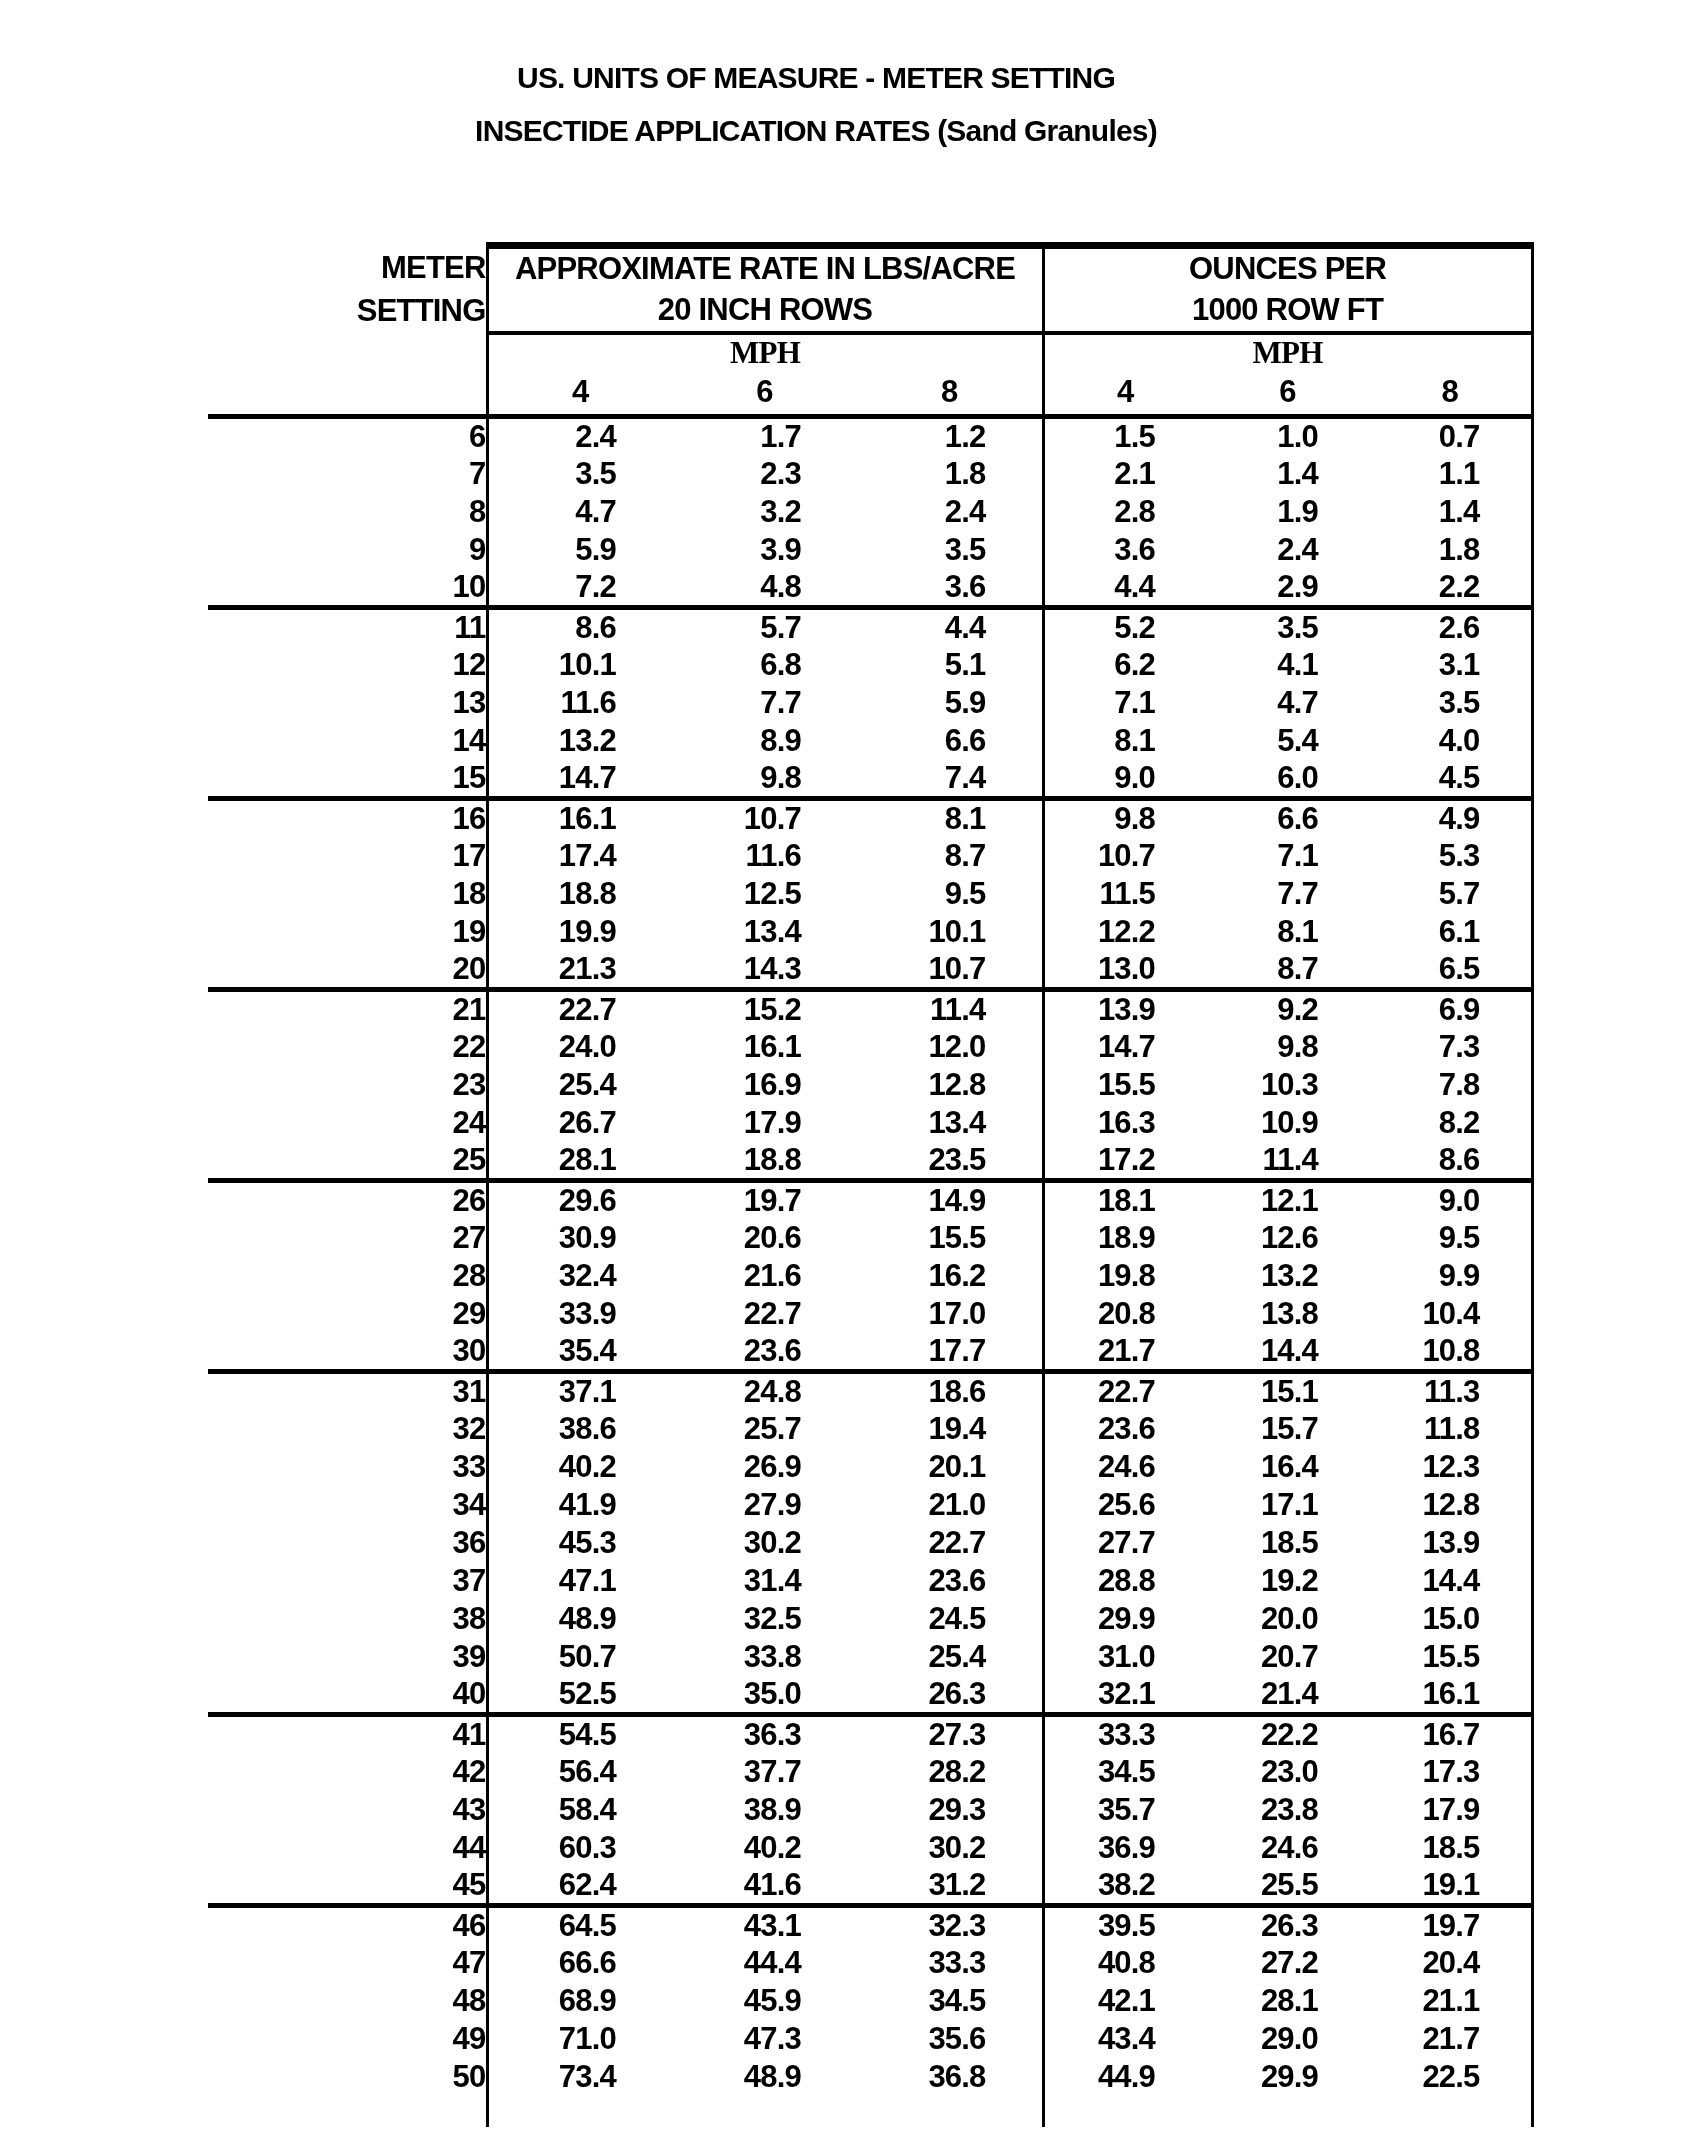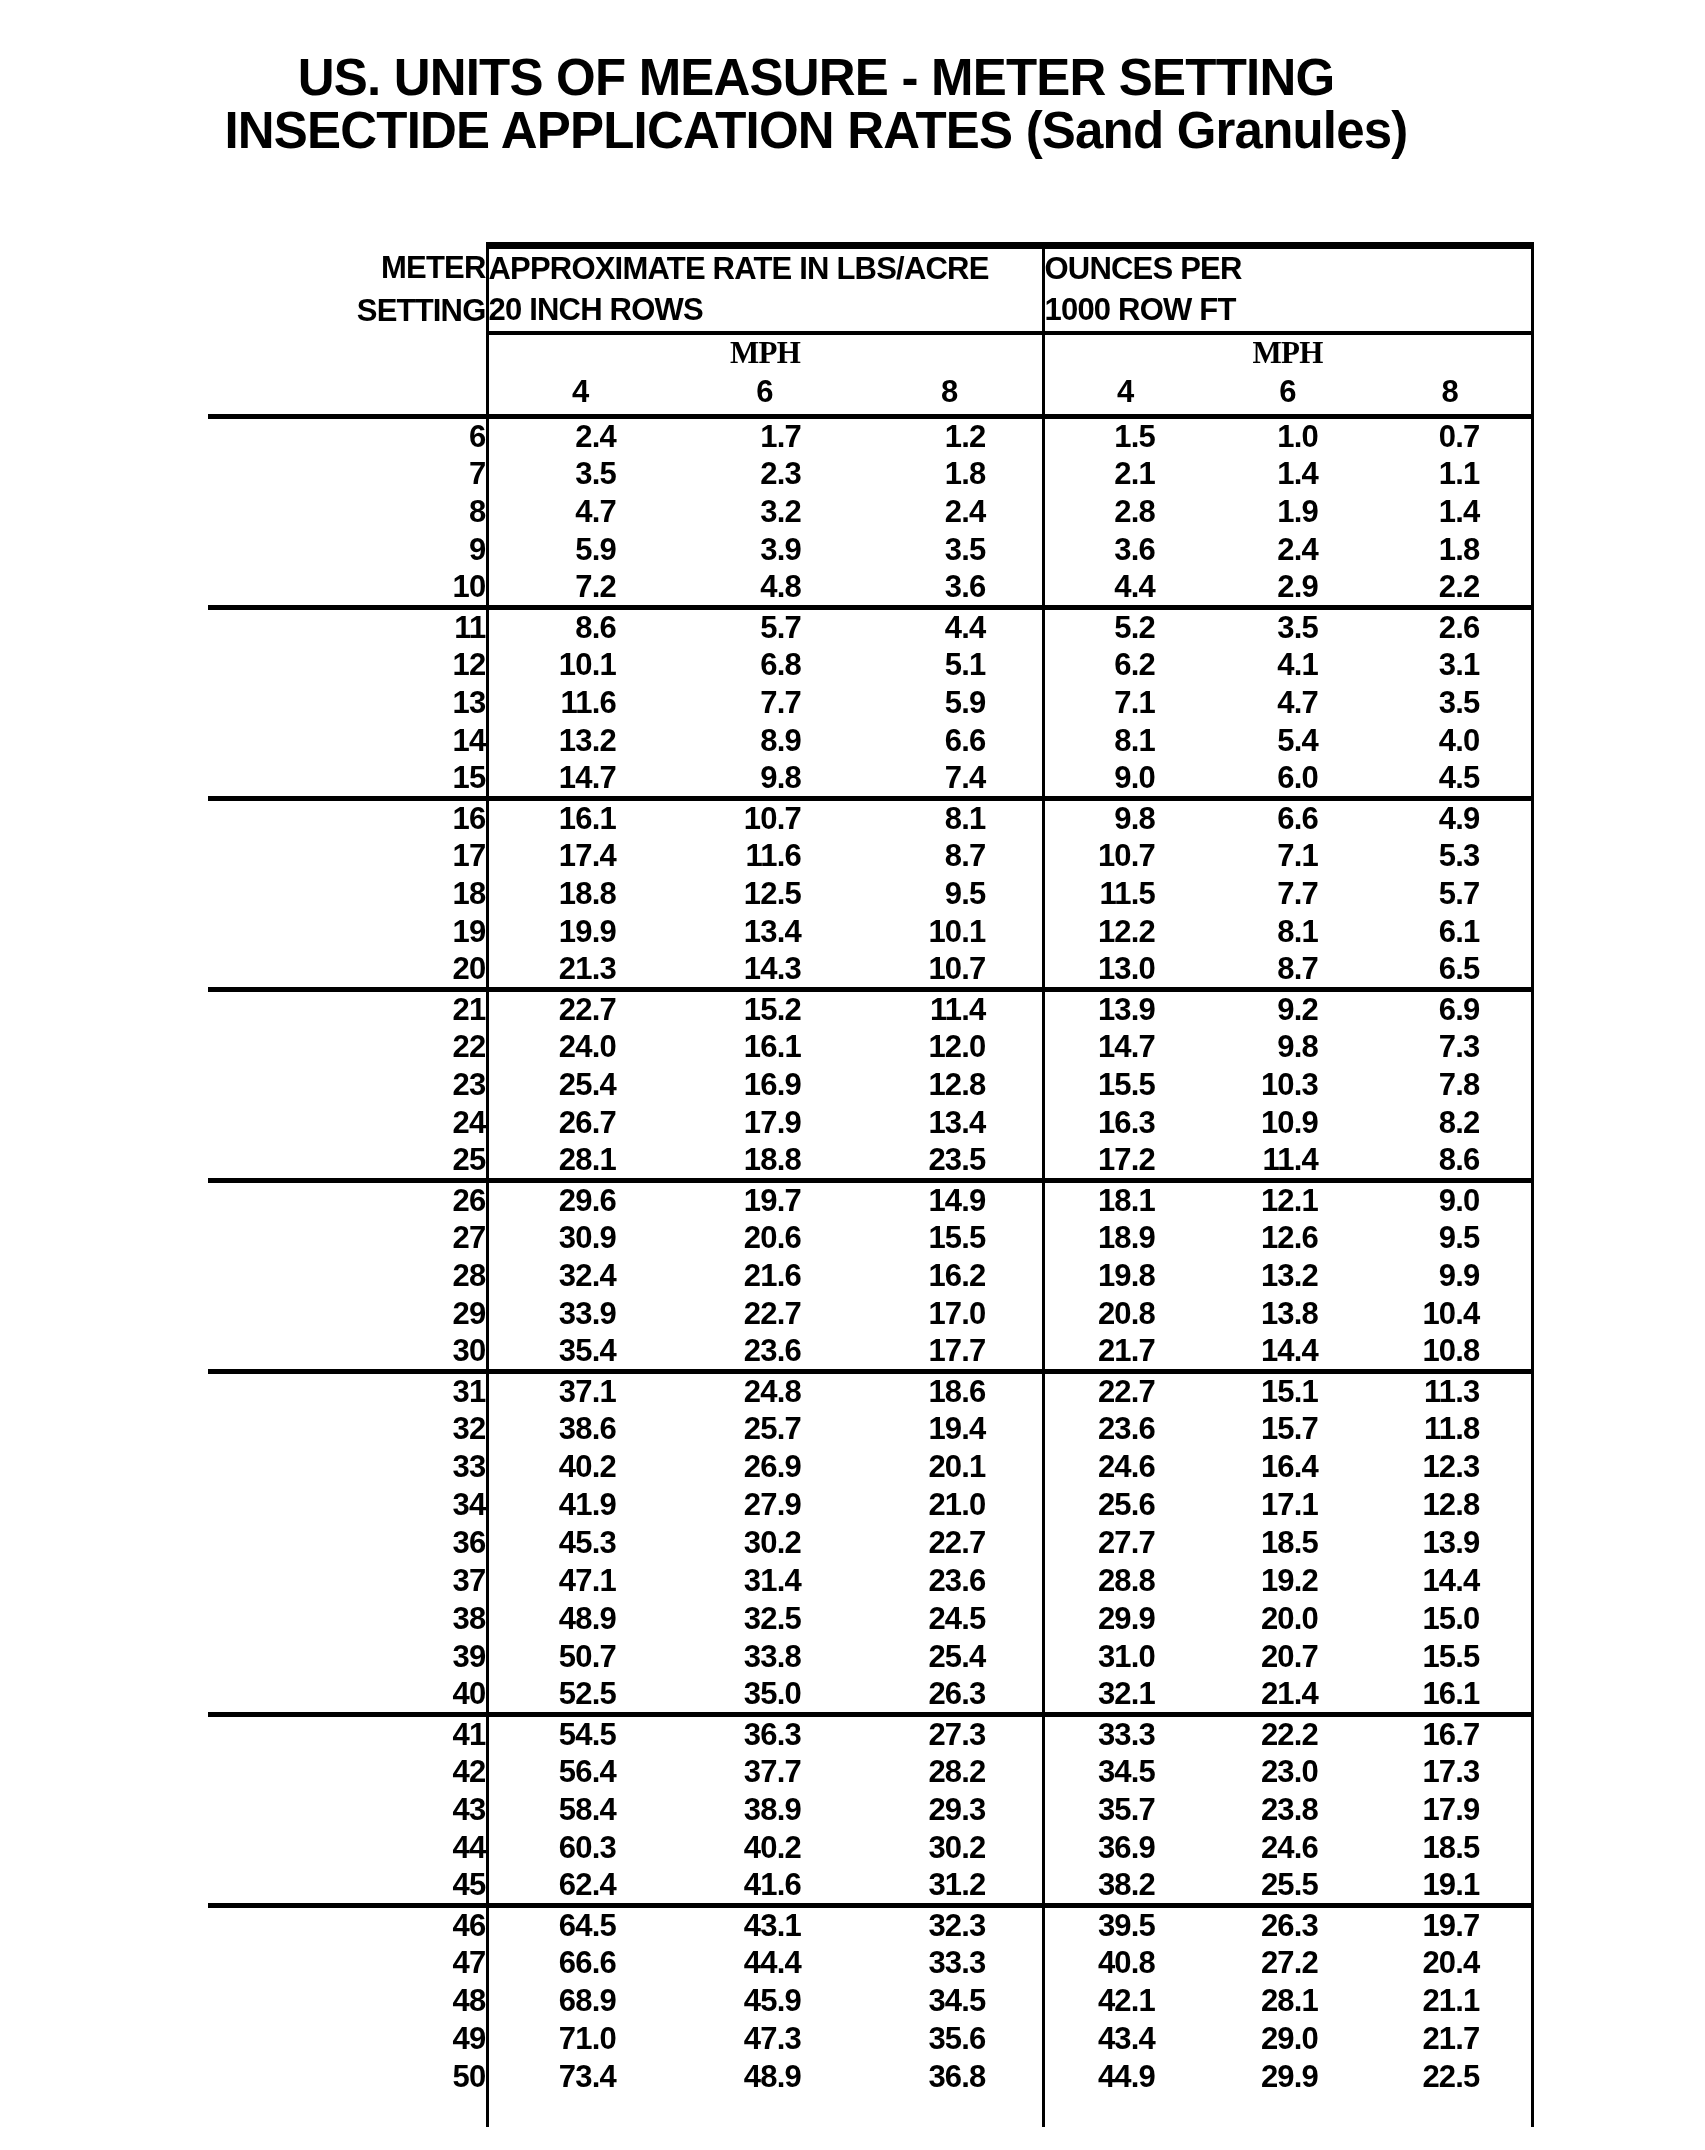--- a/index.html
+++ b/index.html
@@ -16,21 +16,21 @@
     font-family: "Liberation Sans", sans-serif;
     font-weight: 700;
     overflow: hidden;
   }
   .title {
     position: absolute;
     top: 51px;
     left: 0;
     width: 1632px;
     text-align: center;
-    font-size: 51px;
+    font-size: 30px;
     line-height: 53px;
     letter-spacing: -0.8px;
     white-space: nowrap;
   }
   table.rate-table {
     position: absolute;
     left: 208px;
     top: 242px;
     width: 1323px;
     border-collapse: collapse;
@@ -56,21 +56,21 @@
   tr.group-end > td { border-bottom: 5.8px solid #000; }
 
   .meter-col {
     text-align: right;
     padding-right: 141px;
   }
   .center { text-align: center; }
   td.val { text-align: right; }
   td.val.g1 { padding-right: 56px; }
   td.val.g2 { padding-right: 51px; }
-  .gtitle { text-align: left; }
+  .gtitle { text-align: center; }
 
   thead tr.h1 { height: 44px; }
   thead tr.h2 { height: 43px; }
   thead tr.h3 { height: 36px; font-family: Liberation Serif, serif; }
   thead tr.h4 { height: 46px; }
   tbody tr.data-row { height: 38px; }
   tbody tr.spacer { height: 31px; }
 </style>
 </head>
 <body>

